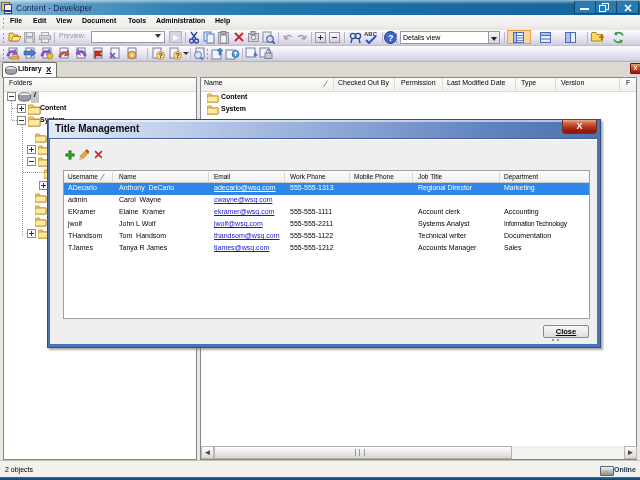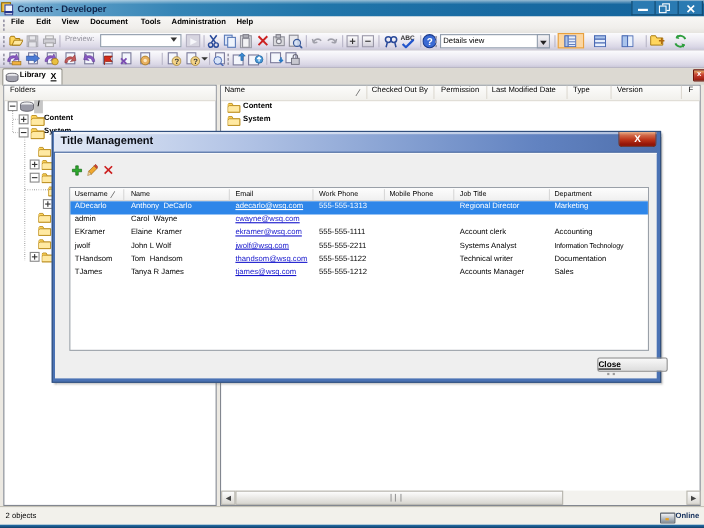--- a/index.html
+++ b/index.html
@@ -13,21 +13,21 @@
 <body>
 
 <div class="abs" style="left:0;top:0;width:640px;height:15px;background:linear-gradient(90deg,#8ebcdc 0%,#5b9cc6 10%,#3585b6 25%,#2176aa 45%,#196ba2 70%,#14649c 100%);"></div>
 <div class="abs" style="left:0;top:0;width:640px;height:4px;background:linear-gradient(180deg,rgba(255,255,255,0.55),rgba(255,255,255,0));"></div>
 
 <div class="abs" style="left:1px;top:2px;width:11px;height:11px;">
   <div class="abs" style="left:0;top:0;width:7px;height:7px;background:#f7c746;border:1px solid #8a6a10;"></div>
   <div class="abs" style="left:3px;top:2px;width:6px;height:8px;background:#f4f6fc;border:1px solid #2a3f8c;"></div>
   <div class="abs" style="left:3px;top:8px;width:8px;height:2px;background:#23368c;"></div>
 </div>
-<div class="abs" style="left:16px;top:3px;color:#10254c;font-size:8.5px;font-weight:bold;">Content - Developer</div>
+<div class="abs" style="left:16px;top:3px;color:#10254c;font-size:8.5px;font-weight:normal;">Content - Developer</div>
 
 <div class="abs" style="left:574px;top:1px;width:63px;height:12px;background:#2a7ab2;border:1px solid #10486e;border-top:none;">
   <div class="abs" style="left:20px;top:0;width:1px;height:12px;background:#10486e;"></div>
   <div class="abs" style="left:41px;top:0;width:1px;height:12px;background:#10486e;"></div>
   <div class="abs" style="left:5px;top:7px;width:9px;height:2px;background:#fff;"></div>
   <div class="abs" style="left:27px;top:2px;width:5px;height:5px;border:1px solid #fff;"></div>
   <div class="abs" style="left:24px;top:4px;width:5px;height:5px;border:1px solid #fff;background:#2a7ab2;"></div>
   <svg class="abs" style="left:49px;top:3px;" width="8" height="8" viewBox="0 0 8 8">
       <path d="M1 1 L7 7 M7 1 L1 7" stroke="#fff" stroke-width="1.6"></path>
     </svg>
@@ -465,14 +465,14 @@
     <div class="abs" style="left:119px;top:244px;">Tanya R James</div>
     <div class="abs" style="left:214px;top:244px;color:#1515cc;text-decoration:underline;">tjames@wsq.com</div>
     <div class="abs" style="left:290px;top:244px;">555-555-1212</div>
     <div class="abs" style="left:418px;top:244px;">Accounts Manager</div>
     <div class="abs" style="left:504px;top:244px;">Sales</div>
   </div>
   <div class="abs" style="left:552px;top:339px;width:2px;height:2px;background:#9a9a9a;"></div>
   <div class="abs" style="left:557px;top:339px;width:2px;height:2px;background:#9a9a9a;"></div>
   <div class="abs" style="left:557px;top:334px;width:2px;height:2px;background:#9a9a9a;"></div>
 
-  <div class="abs" style="left:543px;top:325px;width:64px;height:13px;background:linear-gradient(180deg,#f8f8f8,#dddddd);border:1px solid #8a8a8a;border-radius:2px;box-sizing:border-box;text-align:left;line-height:12px;font-size:7.5px;font-weight:600;text-decoration:underline;">Close</div>
+  <div class="abs" style="left:543px;top:325px;width:46px;height:13px;background:linear-gradient(180deg,#f8f8f8,#dddddd);border:1px solid #8a8a8a;border-radius:2px;box-sizing:border-box;text-align:center;line-height:12px;font-size:7.5px;font-weight:600;text-decoration:underline;">Close</div>
 </div>
 
 </body></html>

